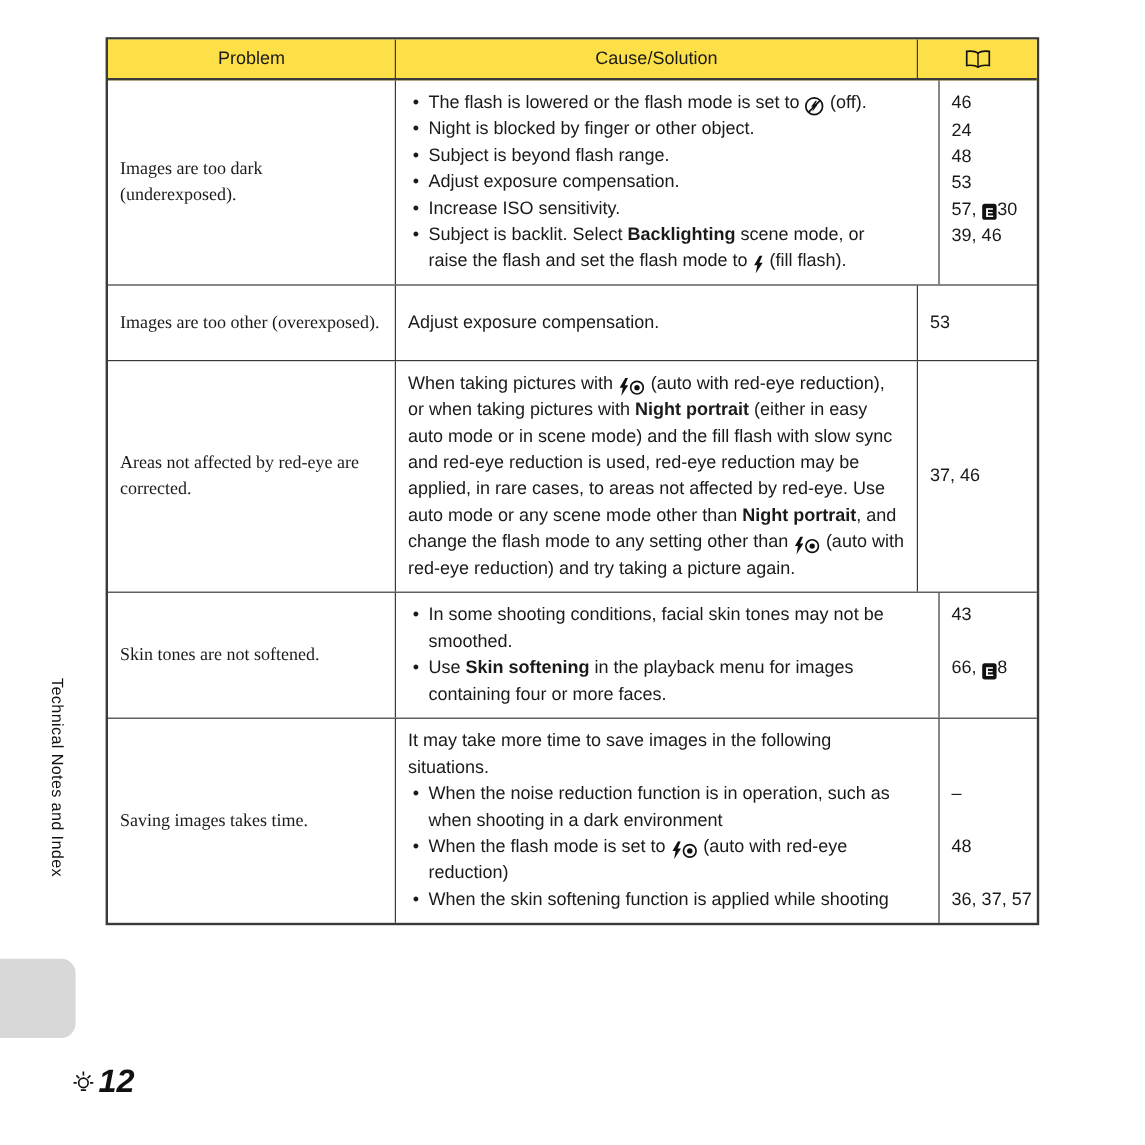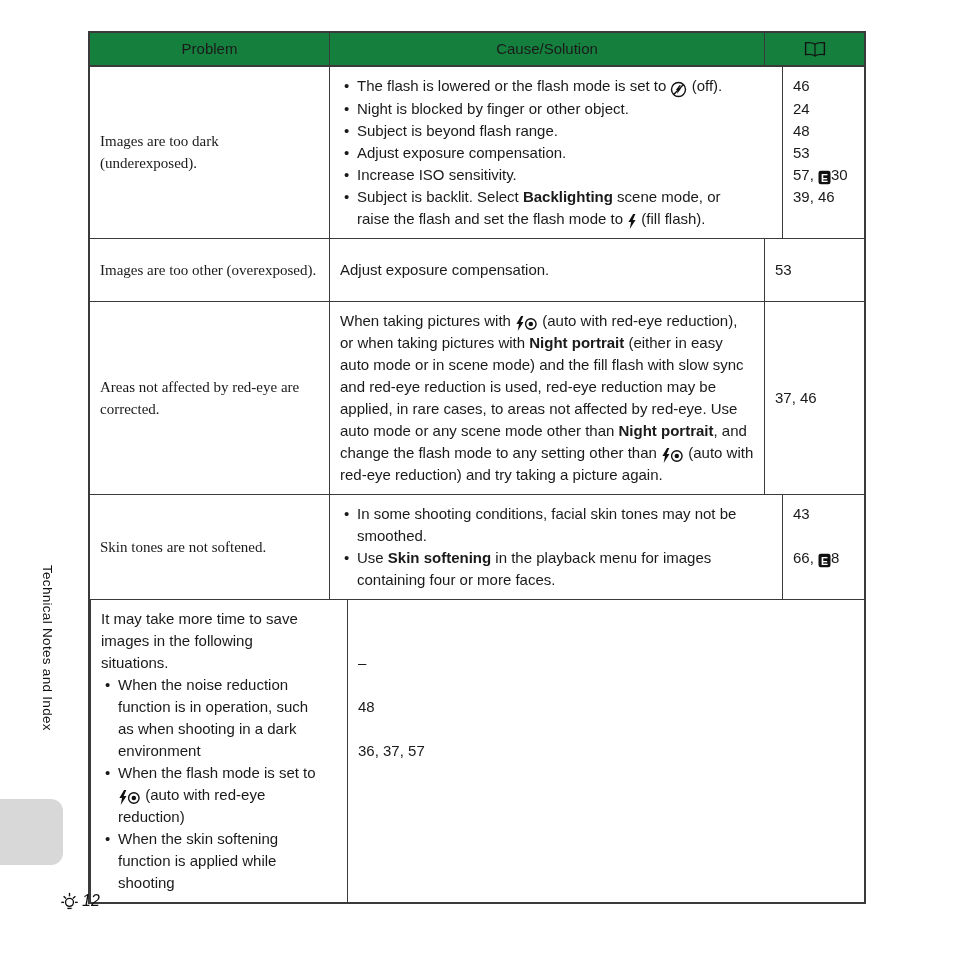--- a/index.html
+++ b/index.html
@@ -3,21 +3,21 @@
 <meta charset="utf-8">
 <style>
   html,body{margin:0;padding:0;background:#fff;}
   .page{
     position:relative;width:954px;height:954px;background:#ffffff;overflow:hidden;
     font-family:"Liberation Sans",sans-serif;color:#1a1a1a;font-size:15px;line-height:22px;
   }
   .ts-table{position:absolute;left:88px;top:31px;width:778px;border:2px solid #3a3a3a;box-sizing:border-box;}
   .row{display:grid;grid-template-columns:239px 435px 100px;}
   .row + .row{border-top:1px solid #3a3a3a;}
-  .row.header{background:#15803d;border-bottom:2px solid #3a3a3a;}
+  .row.header{background:#fde047;border-bottom:2px solid #3a3a3a;}
   .row.header + .row{border-top:0;}
   .cell{padding:8px 10px;box-sizing:border-box;}
   .c2,.c3{border-left:1px solid #3a3a3a;}
   .th{display:flex;align-items:center;justify-content:center;padding:5px 8px;}
   .problem{display:flex;align-items:center;font-family:Liberation Serif, serif;}
   .vcenter{display:flex;align-items:center;}
   ul.bullets{margin:0;padding:0 0 0 17px;list-style:none;}
   ul.bullets li{position:relative;}
   ul.bullets li::before{content:"•";position:absolute;left:-13px;top:0;}
   .refcell{position:relative;margin-left:18px;}
@@ -29,21 +29,21 @@
   .minh{min-height:62px;}
   .sidebar-label{
     position:absolute;left:36px;top:565px;writing-mode:vertical-rl;
     font-size:13.5px;letter-spacing:0.3px;color:#111;
   }
   .sidebar-tab{
     position:absolute;left:0;top:799px;width:63px;height:66px;
     background:#d8d8d8;border-radius:0 12px 12px 0;
   }
   .footer{position:absolute;left:60px;top:890px;display:flex;align-items:center;gap:3px;}
-  .footer-num{font-style:italic;font-weight:normal;font-size:16px;color:#111;}
+  .footer-num{font-style:italic;font-weight:bold;font-size:27px;color:#111;}
 </style>
 </head>
 <body>
 
 <div class="page">
 
   <div class="sidebar-label">Technical Notes and Index</div>
   <div class="sidebar-tab"></div>
 
   <div class="ts-table">
@@ -129,20 +129,21 @@
       <div class="cell c3 refcell">
           <div class="ref" style="top: 8px;"><span>43</span></div>
           <div class="ref" style="top: 52px;"><span>66, </span><span class="icon"><svg viewBox="0 0 13 15" width="13" height="15">
                 <rect x="0.5" y="0.8" width="12" height="13.4" rx="2.2" fill="#111"></rect>
                 <text x="6.5" y="11.6" text-anchor="middle" font-size="10.5" font-weight="bold" fill="#fff" font-family="Liberation Sans, sans-serif">E</text>
               </svg></span><span>8</span></div>
         </div>
     </div>
 
     <div class="row">
+      <div class="cell problem">Saving images takes time.</div>
       <div class="cell c2">
         <div class="para"><span>It may take more time to save images in the following situations.</span></div>
         <ul class="bullets">
             <li><span>When the noise reduction function is in operation, such as when shooting in a dark environment</span></li>
             <li><span>When the flash mode is set to </span><span class="icon"><svg viewBox="0 0 24 16" width="23" height="15">
                   <path d="M6.2 0 L1.2 8.6 H4 L2.6 16 L8.8 6.4 H5.8 L8.6 0 Z" fill="#111"></path>
                   <circle cx="16.6" cy="8.6" r="5.6" fill="none" stroke="#111" stroke-width="1.5"></circle>
                   <circle cx="16.6" cy="8.6" r="2.4" fill="#111"></circle>
                 </svg></span><span> (auto with red-eye reduction)</span></li>
             <li><span>When the skin softening function is applied while shooting</span></li>

